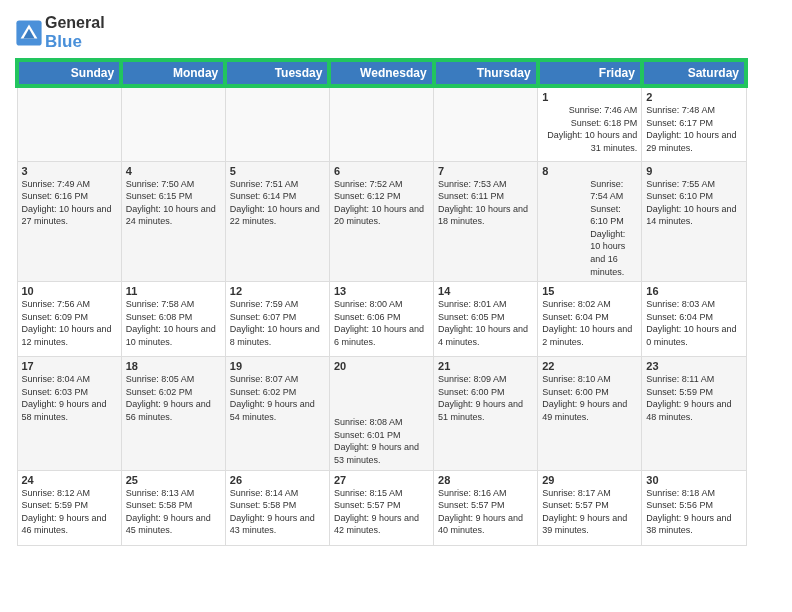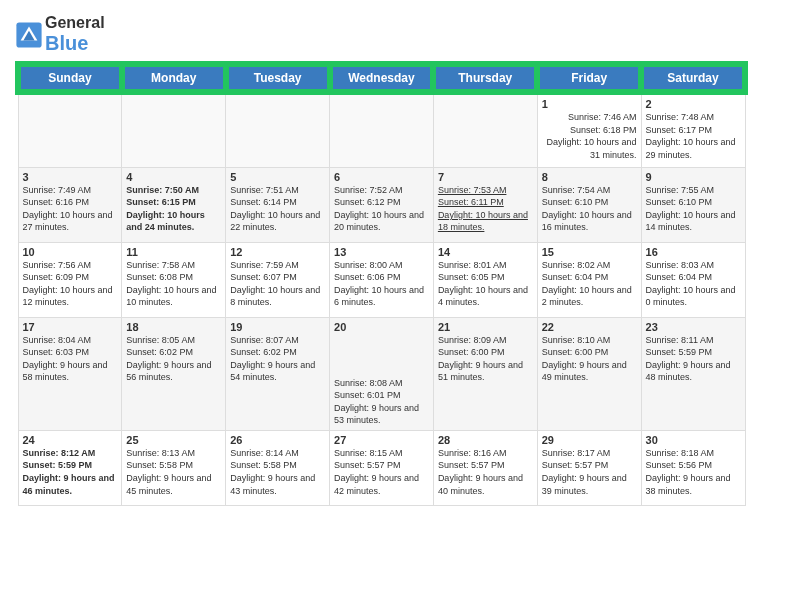--- a/index.html
+++ b/index.html
@@ -43,25 +43,25 @@
       font-size: 14px;
       color: #555;
     }
     .calendar {
       width: 100%;
       border-collapse: collapse;
     }
     .calendar th {
       background-color: #3a7bbf;
       color: #fff;
-      text-align: center;
+      text-align: right;
       font-size: 12px;
       font-weight: bold;
       padding: 4px 5px;
-      border: 6px solid #22c55e;
+      border: 4px solid #22c55e;
     }
     .calendar td {
       vertical-align: top;
       border: 1px solid #ddd;
       padding: 3px 4px;
       font-size: 9.5px;
       color: #333;
       width: 14.28%;
       height: 75px;
       background: #fff;
@@ -93,21 +93,21 @@
 <div class="page">
   <div class="header-area">
     <div class="logo">
       <svg class="logo-icon" viewBox="0 0 40 40">
         <rect x="2" y="2" width="36" height="36" rx="4" fill="#4a90d9"></rect>
         <polygon points="20,8 32,28 8,28" fill="white"></polygon>
         <polygon points="20,14 28,28 12,28" fill="#3a7bbf"></polygon>
       </svg>
       <div>
         <div style="font-size:16px;font-weight:bold;color:#333;">General</div>
-        <div style="font-size:20px;font-weight:bold;color:#4a90d9;">Blue</div>
+        <div style="font-size:17px;font-weight:bold;color:#4a90d9;">Blue</div>
       </div>
     </div>
     <div class="title-area">
       <div class="month-title"></div>
       <div class="subtitle"></div>
     </div>
   </div>
 
   <table class="calendar">
     <thead>
@@ -143,45 +143,45 @@
         </tr>
         <tr>
           <td>
             <span class="day-num">3</span>
             <div class="day-info" style="white-space: pre-line;">Sunrise: 7:49 AM
 Sunset: 6:16 PM
 Daylight: 10 hours and 27 minutes.</div>
           </td>
           <td>
             <span class="day-num">4</span>
-            <div class="day-info" style="white-space: pre-line; font-weight: bold;">Sunrise: 7:50 AM
+            <div class="day-info" style="white-space: pre-line;">Sunrise: 7:50 AM
 Sunset: 6:15 PM
 Daylight: 10 hours and 24 minutes.</div>
           </td>
           <td>
             <span class="day-num">5</span>
             <div class="day-info" style="white-space: pre-line;">Sunrise: 7:51 AM
 Sunset: 6:14 PM
 Daylight: 10 hours and 22 minutes.</div>
           </td>
           <td>
             <span class="day-num">6</span>
             <div class="day-info" style="white-space: pre-line;">Sunrise: 7:52 AM
 Sunset: 6:12 PM
 Daylight: 10 hours and 20 minutes.</div>
           </td>
           <td>
             <span class="day-num">7</span>
-            <div class="day-info" style="white-space: pre-line; text-decoration: underline;">Sunrise: 7:53 AM
+            <div class="day-info" style="white-space: pre-line;">Sunrise: 7:53 AM
 Sunset: 6:11 PM
 Daylight: 10 hours and 18 minutes.</div>
           </td>
           <td>
             <span class="day-num">8</span>
-            <div class="day-info" style="white-space: pre-line;">Sunrise: 7:54 AM
+            <div class="day-info" style="white-space: pre-line; margin-left: 48px;">Sunrise: 7:54 AM
 Sunset: 6:10 PM
 Daylight: 10 hours and 16 minutes.</div>
           </td>
           <td>
             <span class="day-num">9</span>
             <div class="day-info" style="white-space: pre-line;">Sunrise: 7:55 AM
 Sunset: 6:10 PM
 Daylight: 10 hours and 14 minutes.</div>
           </td>
         </tr>
@@ -269,21 +269,21 @@
           <td>
             <span class="day-num">23</span>
             <div class="day-info" style="white-space: pre-line;">Sunrise: 8:11 AM
 Sunset: 5:59 PM
 Daylight: 9 hours and 48 minutes.</div>
           </td>
         </tr>
         <tr>
           <td>
             <span class="day-num">24</span>
-            <div class="day-info" style="white-space: pre-line; font-weight: bold;">Sunrise: 8:12 AM
+            <div class="day-info" style="white-space: pre-line;">Sunrise: 8:12 AM
 Sunset: 5:59 PM
 Daylight: 9 hours and 46 minutes.</div>
           </td>
           <td>
             <span class="day-num">25</span>
             <div class="day-info" style="white-space: pre-line;">Sunrise: 8:13 AM
 Sunset: 5:58 PM
 Daylight: 9 hours and 45 minutes.</div>
           </td>
           <td>

